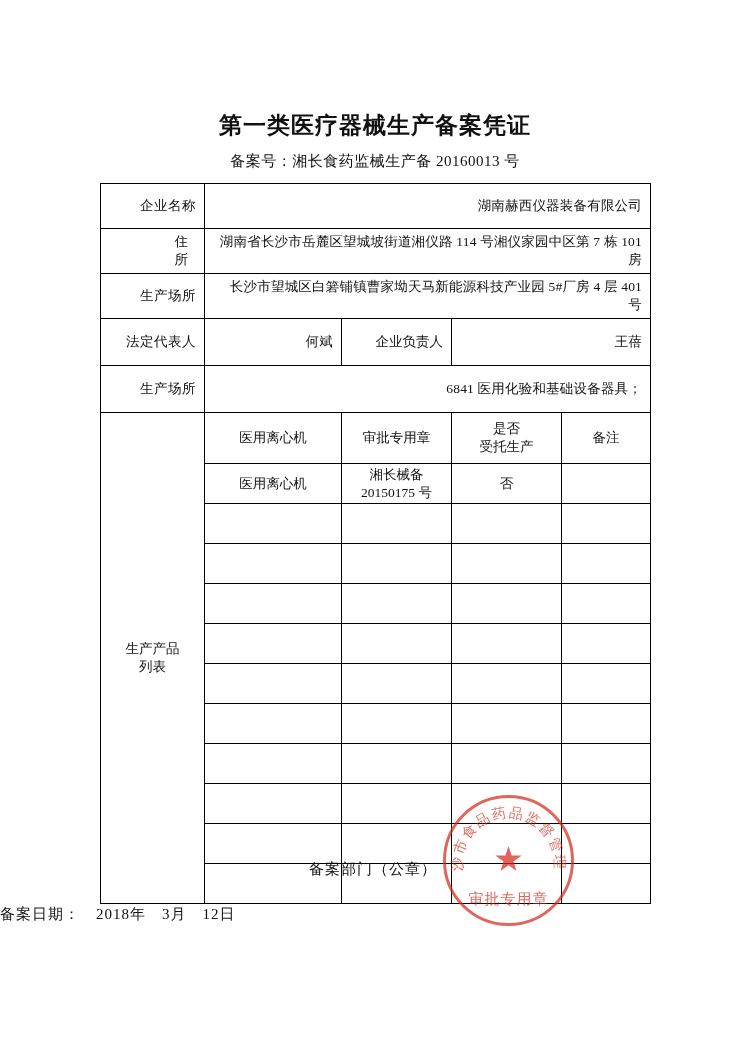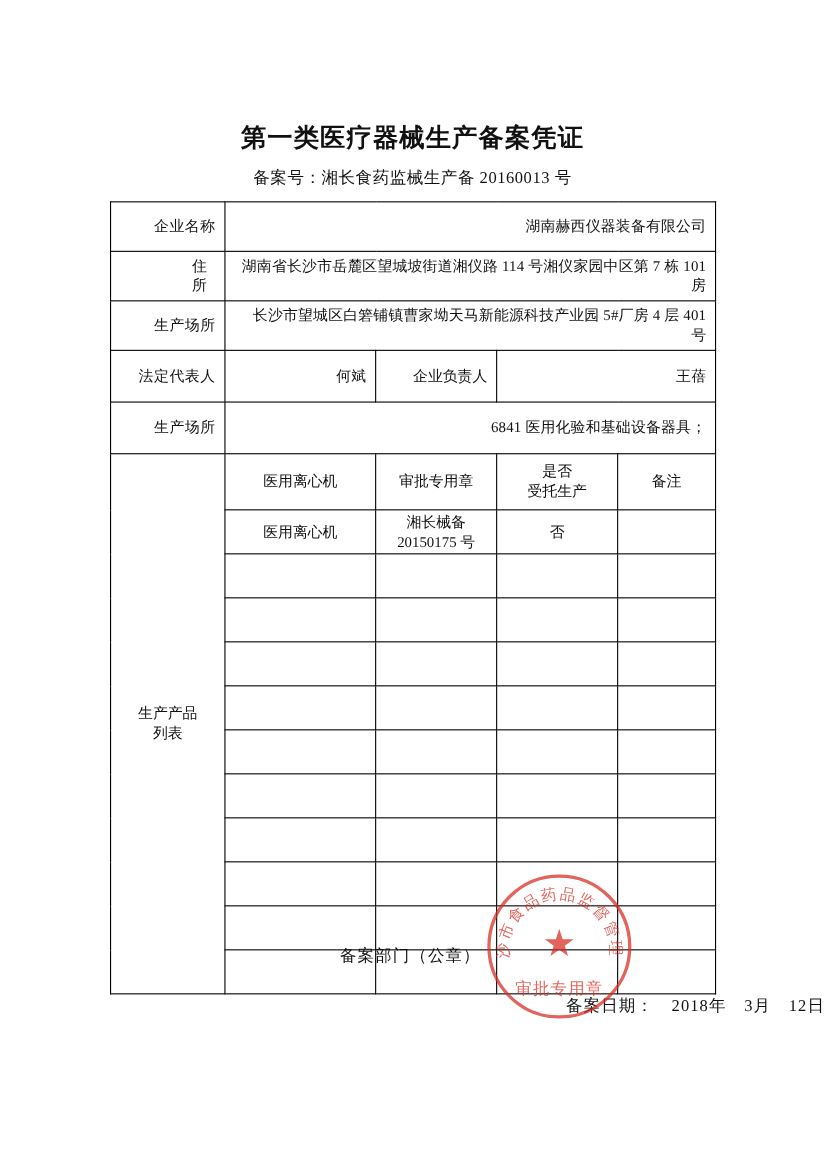--- a/index.html
+++ b/index.html
@@ -104,21 +104,21 @@
     width: 746px;
     text-align: center;
     font-size: 15px;
     letter-spacing: 1px;
   }
   .date-line {
     position: absolute;
     left: 0;
     top: 905px;
     width: 750px;
-    text-align: right;
+    text-align: left;
     font-size: 15px;
     letter-spacing: 1px;
   }
   .date-line .gap { display: inline-block; width: 16px; }
   
   .seal {
     position: absolute;
     left: 443px;
     top: 795px;
     width: 125px;

